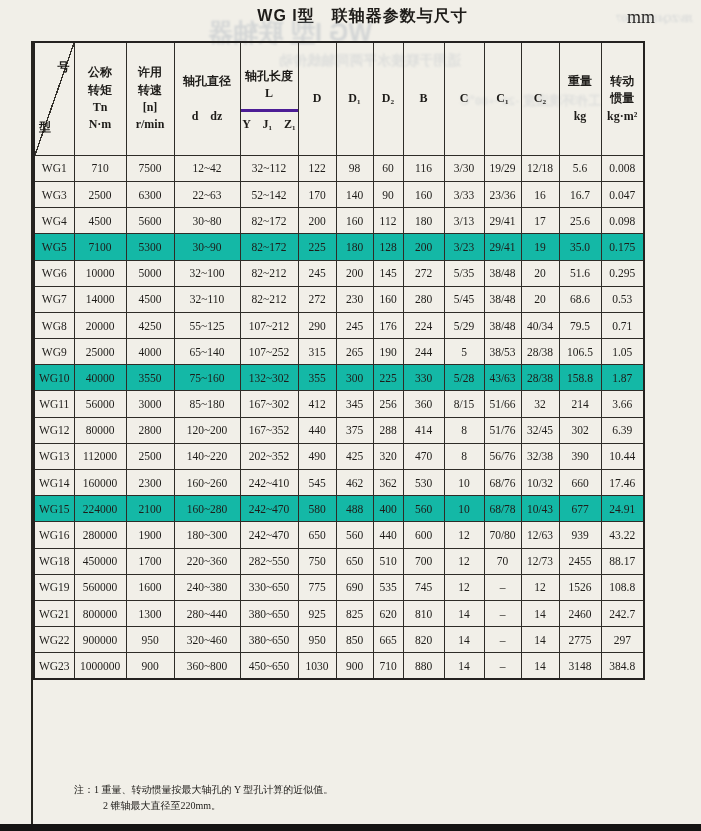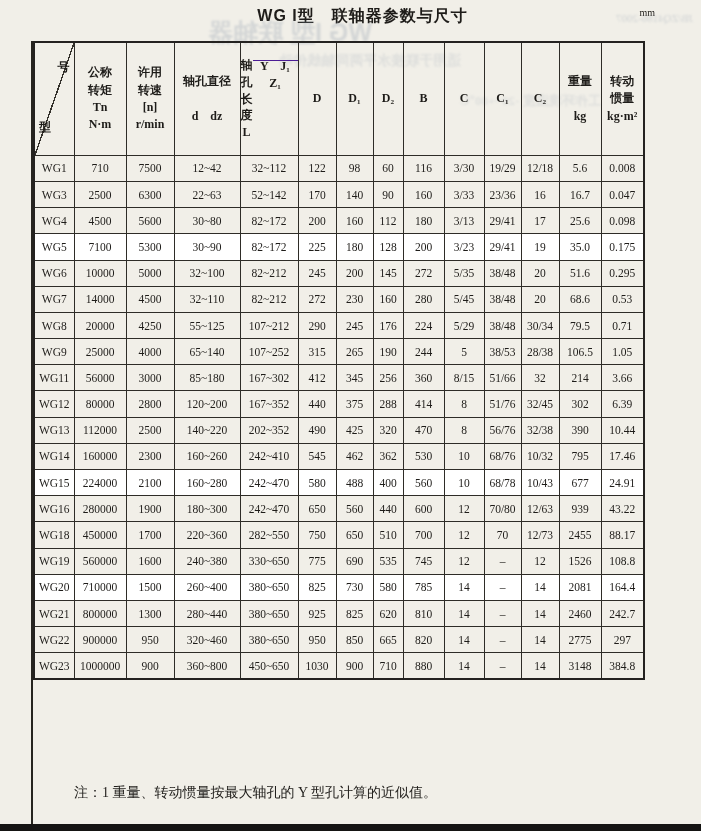--- a/index.html
+++ b/index.html
@@ -9,21 +9,21 @@
     background:#f1efe8; font-family:"Liberation Serif","DejaVu Serif",serif;
     color:#1e1c19;
   }
   
   .title-row { position:absolute; top:6px; left:12px; width:701px; height:24px; }
   .page-title {
     position:absolute; left:0; right:0; text-align:center;
     font-size:16px; font-weight:bold; letter-spacing:1px;
     font-family:"Liberation Sans","DejaVu Sans",sans-serif;
   }
-  .unit-label { position:absolute; right:58px; top:1px; font-size:10px; }
+  .unit-label { position:absolute; right:58px; top:1px; font-size:18px; }
   
   .bleed { position:absolute; transform:scaleX(-1); color:#8d9aab; filter:blur(1.1px); pointer-events:none; white-space:nowrap; }
   .bleed-heading { top:16px; left:120px; width:340px; font-size:25px; font-weight:bold; opacity:.30; text-align:center;
                    font-family:"Liberation Sans","DejaVu Sans",sans-serif; }
   .bleed-code   { top:12px; right:8px;  font-size:11px; opacity:.34; }
   .bleed-line1  { top:52px; left:60px; width:620px; font-size:14px; font-weight:bold; opacity:.20; text-align:center; }
   .bleed-line2  { top:92px; left:380px; width:300px; font-size:13px; font-weight:bold; opacity:.18; text-align:center; }
   
   .frame-line { position:absolute; left:31px; top:41px; width:2px; height:783px; background:#26241f; }
   .scan-edge  { position:absolute; left:0; bottom:0; width:701px; height:7px; background:#151413; }
@@ -35,34 +35,34 @@
   }
   .ptable th, .ptable td {
     border:1px solid #2e2c27; text-align:center; vertical-align:middle;
     overflow:hidden; padding:0;
   }
   .ptable th {
     height:77px; font-size:12px; font-weight:bold; line-height:1.45;
     white-space:pre-line;
   }
   .ptable td { height:26.2px; font-size:11.5px; letter-spacing:0; }
-  .ptable tbody tr.hl td { background:#ffffff; }
+  .ptable tbody tr.hl td { background:#14b8a6; }
   
   .diag { position:relative;
     background:linear-gradient(to bottom right, transparent calc(50% - 0.7px), #33302a calc(50% - 0.7px), #33302a calc(50% + 0.7px), transparent calc(50% + 0.7px));
   }
   .diag .diag-top    { position:absolute; top:16px; right:4px; font-size:12px; }
   .diag .diag-bottom { position:absolute; bottom:18px; left:4px; font-size:12px; }
   
   .split { padding:0; }
-  .split .split-wrap { display:flex; flex-direction:row; width:100%; height:77px; }
+  .split .split-wrap { display:flex; flex-direction:column; width:100%; height:77px; }
   .split .split-top  { flex:1; display:flex; align-items:center; justify-content:center; white-space:pre-line; line-height:1.4; }
-  .split .split-bottom { height:28px; border-top:1px solid #4c1d95; display:flex; align-items:center; justify-content:center; }
-  
-  .notes { position:absolute; left:74px; top:782px; font-size:14px; line-height:1.62; }
+  .split .split-bottom { height:28px; border-top:3px solid #4c1d95; display:flex; align-items:center; justify-content:center; }
+  
+  .notes { position:absolute; left:74px; top:782px; font-size:10px; line-height:1.62; }
   .note-2 { margin-left:29px; }
 </style>
 </head>
 <body>
 
 <div class="title-row">
   <div class="page-title">WG I型　联轴器参数与尺寸</div>
   <div class="unit-label">mm</div>
 </div>
 
@@ -232,40 +232,56 @@
     <td>20000</td>
     <td>4250</td>
     <td>55~125</td>
     <td>107~212</td>
     <td>290</td>
     <td>245</td>
     <td>176</td>
     <td>224</td>
     <td>5/29</td>
     <td>38/48</td>
-    <td>30/34</td>
+    <td>40/34</td>
     <td>79.5</td>
     <td>0.71</td>
   </tr>
       <tr>
     <td>WG9</td>
     <td>25000</td>
     <td>4000</td>
     <td>65~140</td>
     <td>107~252</td>
     <td>315</td>
     <td>265</td>
     <td>190</td>
     <td>244</td>
     <td>5</td>
     <td>38/53</td>
     <td>28/38</td>
     <td>106.5</td>
     <td>1.05</td>
   </tr>
+      <tr class="hl">
+    <td>WG10</td>
+    <td>40000</td>
+    <td>3550</td>
+    <td>75~160</td>
+    <td>132~302</td>
+    <td>355</td>
+    <td>300</td>
+    <td>225</td>
+    <td>330</td>
+    <td>5/28</td>
+    <td>43/63</td>
+    <td>28/38</td>
+    <td>158.8</td>
+    <td>1.87</td>
+  </tr>
       <tr>
     <td>WG11</td>
     <td>56000</td>
     <td>3000</td>
     <td>85~180</td>
     <td>167~302</td>
     <td>412</td>
     <td>345</td>
     <td>256</td>
     <td>360</td>
@@ -313,21 +329,21 @@
     <td>2300</td>
     <td>160~260</td>
     <td>242~410</td>
     <td>545</td>
     <td>462</td>
     <td>362</td>
     <td>530</td>
     <td>10</td>
     <td>68/76</td>
     <td>10/32</td>
-    <td>795</td>
+    <td>660</td>
     <td>17.46</td>
   </tr>
       <tr class="hl">
     <td>WG15</td>
     <td>224000</td>
     <td>2100</td>
     <td>160~280</td>
     <td>242~470</td>
     <td>580</td>
     <td>488</td>
@@ -380,36 +396,20 @@
     <td>775</td>
     <td>690</td>
     <td>535</td>
     <td>745</td>
     <td>12</td>
     <td>–</td>
     <td>12</td>
     <td>1526</td>
     <td>108.8</td>
   </tr>
-      <tr class="hl">
-    <td>WG20</td>
-    <td>710000</td>
-    <td>1500</td>
-    <td>260~400</td>
-    <td>380~650</td>
-    <td>825</td>
-    <td>730</td>
-    <td>580</td>
-    <td>785</td>
-    <td>14</td>
-    <td>–</td>
-    <td>14</td>
-    <td>2081</td>
-    <td>164.4</td>
-  </tr>
       <tr>
     <td>WG21</td>
     <td>800000</td>
     <td>1300</td>
     <td>280~440</td>
     <td>380~650</td>
     <td>925</td>
     <td>825</td>
     <td>620</td>
     <td>810</td>
@@ -449,13 +449,14 @@
     <td>–</td>
     <td>14</td>
     <td>3148</td>
     <td>384.8</td>
   </tr>
     </tbody>
 </table>
 
 <div class="notes">
   <div class="note-1">注：1 重量、转动惯量按最大轴孔的 Y 型孔计算的近似值。</div>
+  <div class="note-2">2 锥轴最大直径至220mm。</div>
 </div>
 
 </body></html>

